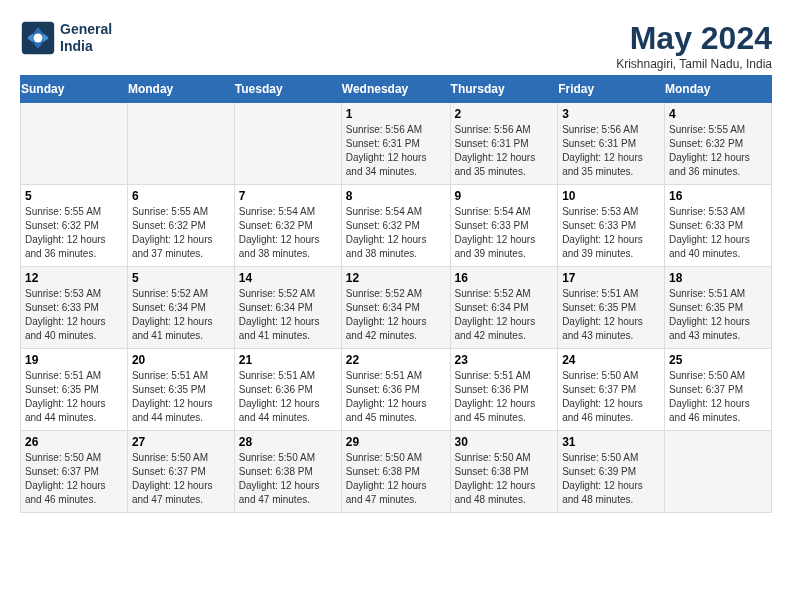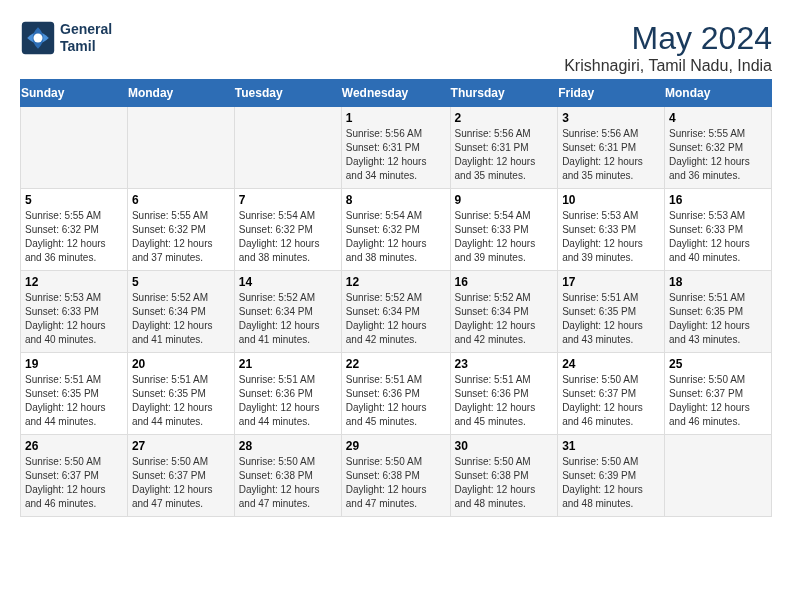--- a/index.html
+++ b/index.html
@@ -29,25 +29,25 @@
     }
     .logo-icon {
       width: 36px;
       height: 36px;
     }
     .title-area {
       text-align: right;
     }
     .main-title {
       font-size: 32px;
-      font-weight: normal;
+      font-weight: bold;
       color: #1a3a5c;
     }
     .subtitle {
-      font-size: 16px;
+      font-size: 12px;
       color: #333;
     }
     table {
       width: 100%;
       border-collapse: collapse;
       font-size: 11px;
     }
     thead tr {
       background-color: #2d6db5;
       color: #fff;
@@ -96,21 +96,21 @@
 <div class="header-area">
   <div class="logo">
     <svg class="logo-icon" viewBox="0 0 40 40">
       <rect x="2" y="2" width="36" height="36" rx="4" fill="#1a3a5c"></rect>
       <path d="M8 20 Q20 8 32 20 Q20 32 8 20Z" fill="#4a90d9"></path>
       <path d="M20 8 Q32 20 20 32 Q8 20 20 8Z" fill="#2d6db5"></path>
       <circle cx="20" cy="20" r="5" fill="#fff"></circle>
     </svg>
     <div class="logo-text">
       <div>General</div>
-      <div>Tamil</div>
+      <div>India</div>
     </div>
   </div>
   <div class="title-area">
     <div class="main-title">May 2024</div>
     <div class="subtitle">Krishnagiri, Tamil Nadu, India</div>
   </div>
 </div>
 
 <table>
   <thead>

